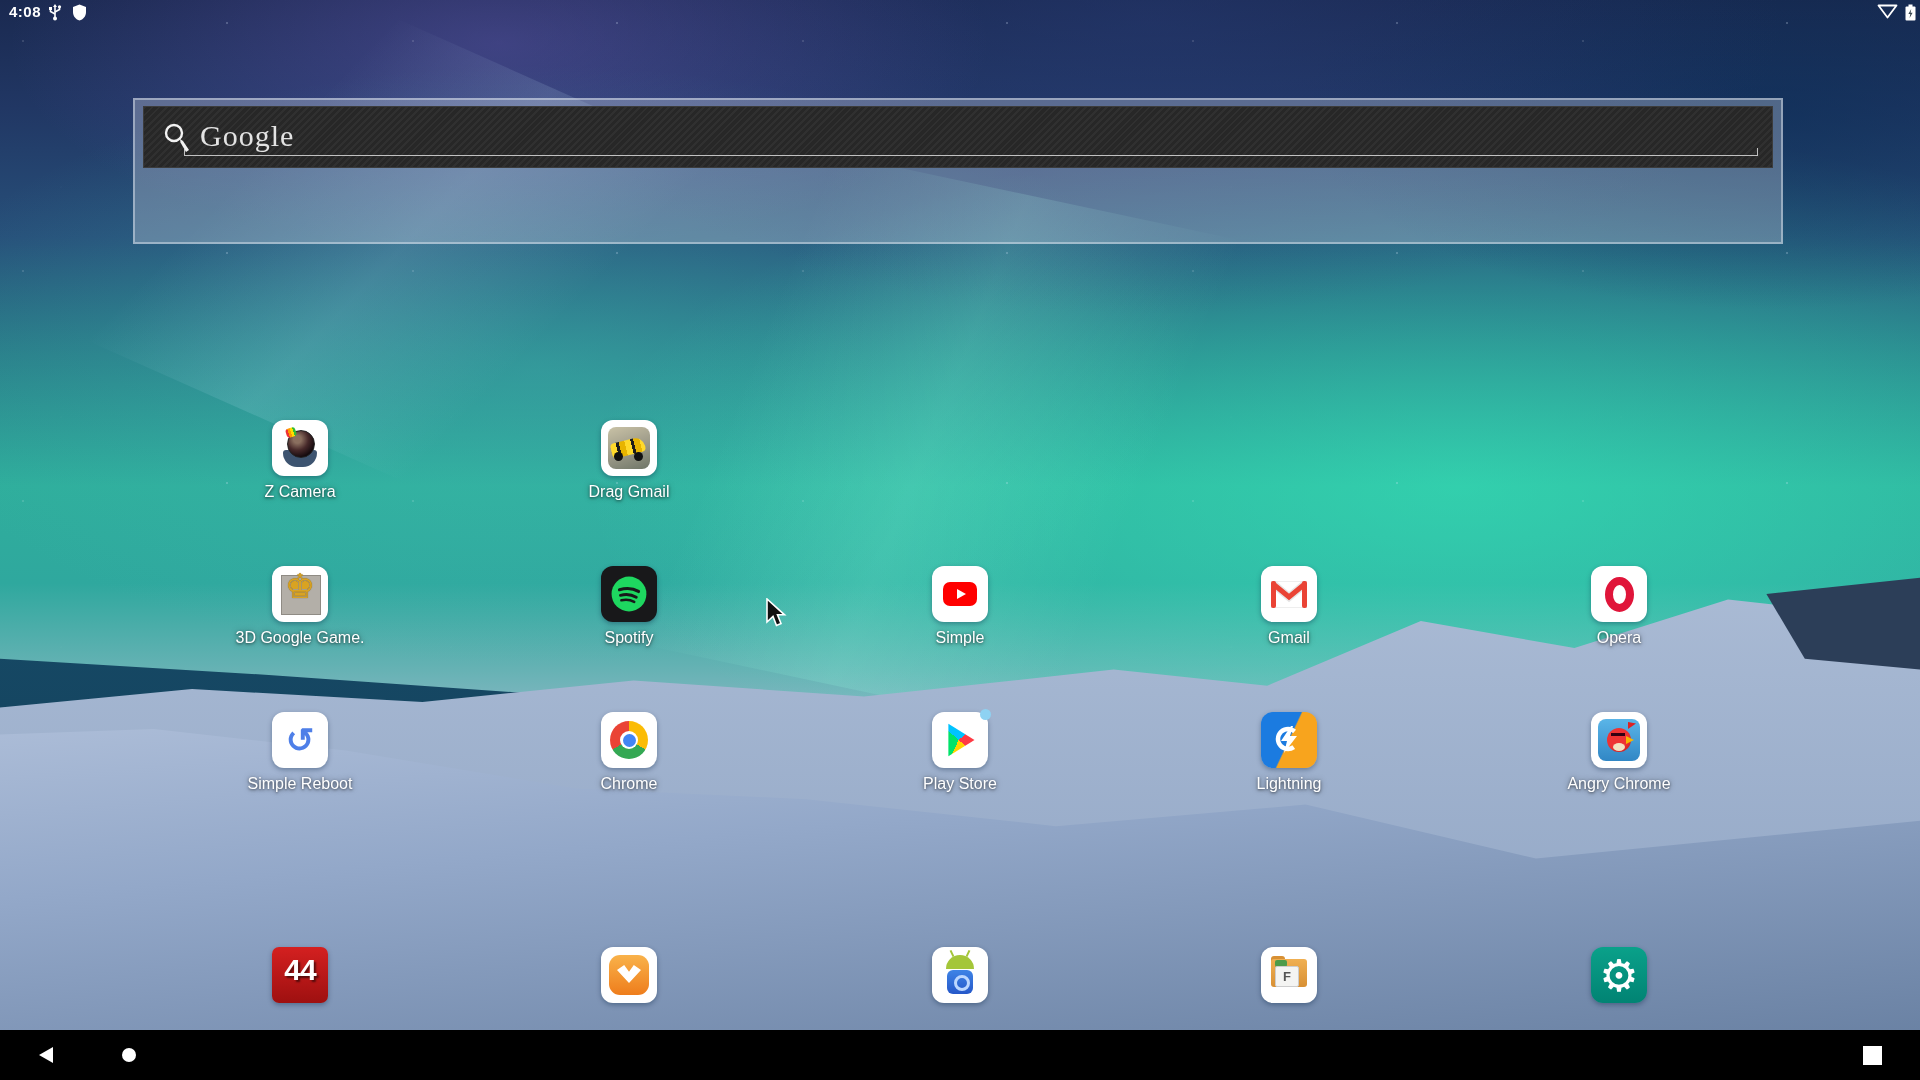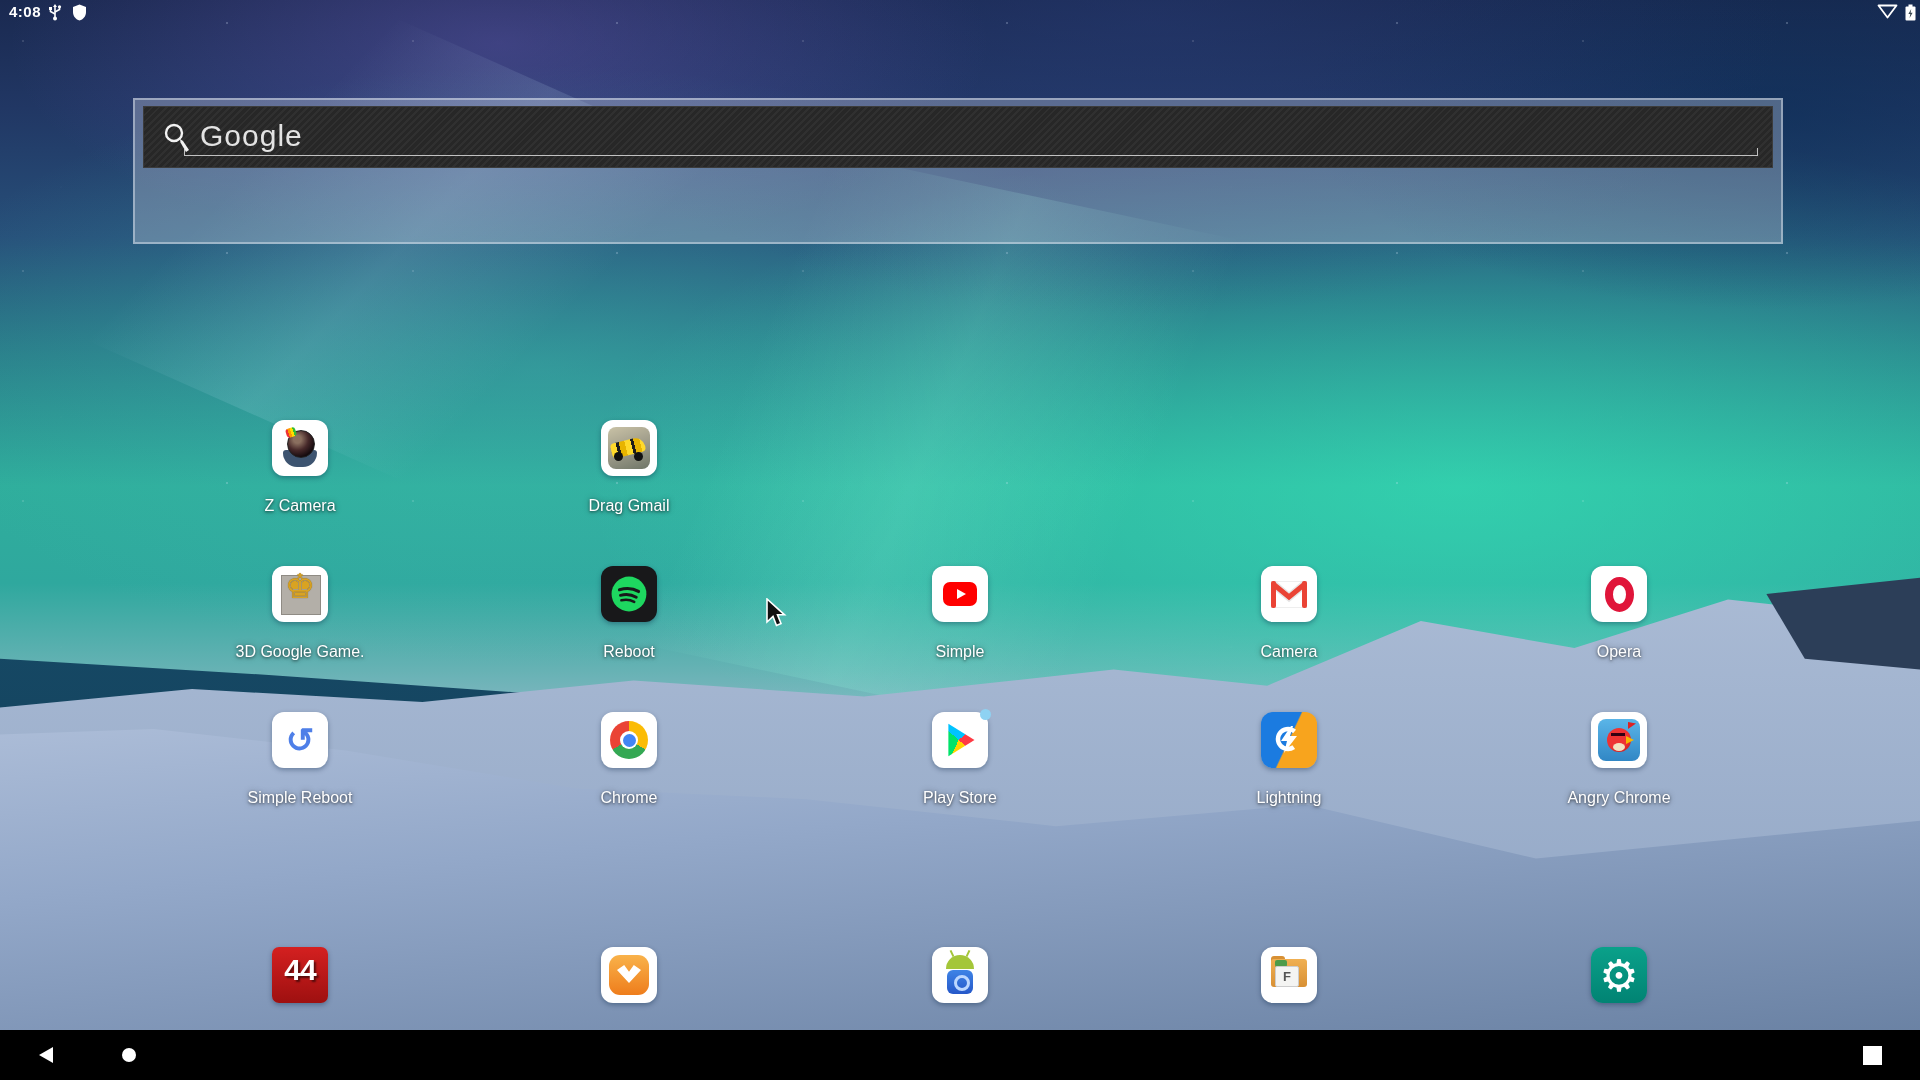--- a/index.html
+++ b/index.html
@@ -54,33 +54,33 @@
   .sb-ic{position:absolute;top:4px;}
   
   .search-panel{position:absolute;left:133px;top:98px;width:1650px;height:146px;
     background:rgba(198,209,222,.34);border:2px solid rgba(230,238,246,.45);box-sizing:border-box;}
   .search-bar{position:absolute;left:8px;top:6px;right:8px;height:62px;
     background:
       repeating-linear-gradient(135deg, rgba(255,255,255,.045) 0 2px, transparent 2px 5px),
       #272727;
     border:1px solid #3c3c3c;box-sizing:border-box;}
   .mag{position:absolute;left:18px;top:14px;}
-  .glogo{position:absolute;left:56px;top:12px;font-family:Liberation Sans, sans-serif;
+  .glogo{position:absolute;left:56px;top:12px;font-family:Liberation Serif, serif;
     font-size:30px;color:#e3e3e3;letter-spacing:1px;}
   .uline{position:absolute;left:40px;right:14px;bottom:11px;height:7px;
     border-bottom:1px solid rgba(220,220,220,.85);}
   .uline:before,.uline:after{content:"";position:absolute;bottom:0;width:1px;height:7px;
     background:rgba(220,220,220,.85);}
   .uline:before{left:0;} .uline:after{right:0;}
   
   .app{position:absolute;width:160px;left:calc(var(--cx) - 80px);top:calc(var(--cy) - 28px);
     display:flex;flex-direction:column;align-items:center;}
   .tile{width:56px;height:56px;border-radius:12px;background:#fff;position:relative;
     box-shadow:0 2px 5px rgba(0,30,60,.35);flex:none;}
-  .app-label{margin-top:21px;font-size:16px;color:#fff;white-space:nowrap;
+  .app-label{margin-top:7px;font-size:16px;color:#fff;white-space:nowrap;
     text-shadow:0 1px 3px rgba(0,0,0,.6), 0 0 6px rgba(0,0,0,.35);}
   
   .zc-body{position:absolute;left:11px;bottom:9px;width:34px;height:17px;background:#3d5470;border-radius:3px 3px 14px 14px;}
   .zc-lens{position:absolute;left:15px;top:10px;width:26px;height:26px;border-radius:50%;
     background:radial-gradient(circle at 36% 32%, #8a6f5f 0 16%, #47292a 45%, #140a0e 75%);
     border:1px solid #222;}
   .zc-rainbow{position:absolute;left:14px;top:8px;width:10px;height:9px;border-radius:3px;transform:rotate(-18deg);
     background:linear-gradient(90deg,#e33 0 25%,#f90 25% 50%,#fd0 50% 75%,#3b3 75%);}
   .dr-img{position:absolute;left:7px;top:7px;width:42px;height:42px;border-radius:8px;overflow:hidden;
     background:linear-gradient(160deg,#c9c2a6 0%,#9a9887 55%,#6f7668 100%);}
@@ -231,21 +231,21 @@
   <div class="tile dark">
     <svg style="position:absolute;left:9px;top:9px" width="38" height="38" viewBox="0 0 24 24">
       <circle cx="12" cy="12" r="11" fill="#1ed760"></circle>
       <g stroke="#18181a" fill="none" stroke-linecap="round">
         <path d="M6 9.3 C10.2 8.1 14.8 8.5 18 10.4" stroke-width="2"></path>
         <path d="M6.6 12.8 C10 11.9 13.7 12.3 16.6 14" stroke-width="1.8"></path>
         <path d="M7.2 16 C10 15.3 12.8 15.6 15.3 17" stroke-width="1.6"></path>
       </g>
     </svg>
   </div>
-  <div class="app-label">Reboot</div>
+  <div class="app-label">Spotify</div>
 </div>
 
 <div class="app" style="--cx:960px;--cy:594px">
   <div class="tile">
     <div class="yt-box">
         <div class="yt-play"></div>
       </div>
   </div>
   <div class="app-label">Simple</div>
 </div>
@@ -253,21 +253,21 @@
 <div class="app" style="--cx:1289px;--cy:594px">
   <div class="tile">
     <svg style="position:absolute;left:10px;top:15px" width="36" height="27" viewBox="0 0 36 27">
       <rect x="0" y="0" width="36" height="27" rx="2" fill="#fff" stroke="#ddd"></rect>
       <path d="M1 2 L18 16 L35 2" fill="none" stroke="#e6e6e6" stroke-width="8"></path>
       <path d="M1 2 L18 16 L35 2" fill="none" stroke="#ea4335" stroke-width="5"></path>
       <rect x="0" y="0" width="5" height="27" rx="2" fill="#ea4335"></rect>
       <rect x="31" y="0" width="5" height="27" rx="2" fill="#ea4335"></rect>
     </svg>
   </div>
-  <div class="app-label">Camera</div>
+  <div class="app-label">Gmail</div>
 </div>
 
 <div class="app" style="--cx:1619px;--cy:594px">
   <div class="tile">
       <div class="op-ring"></div>
     </div>
   <div class="app-label">Opera</div>
 </div>
 
 <div class="app" style="--cx:300px;--cy:740px">

